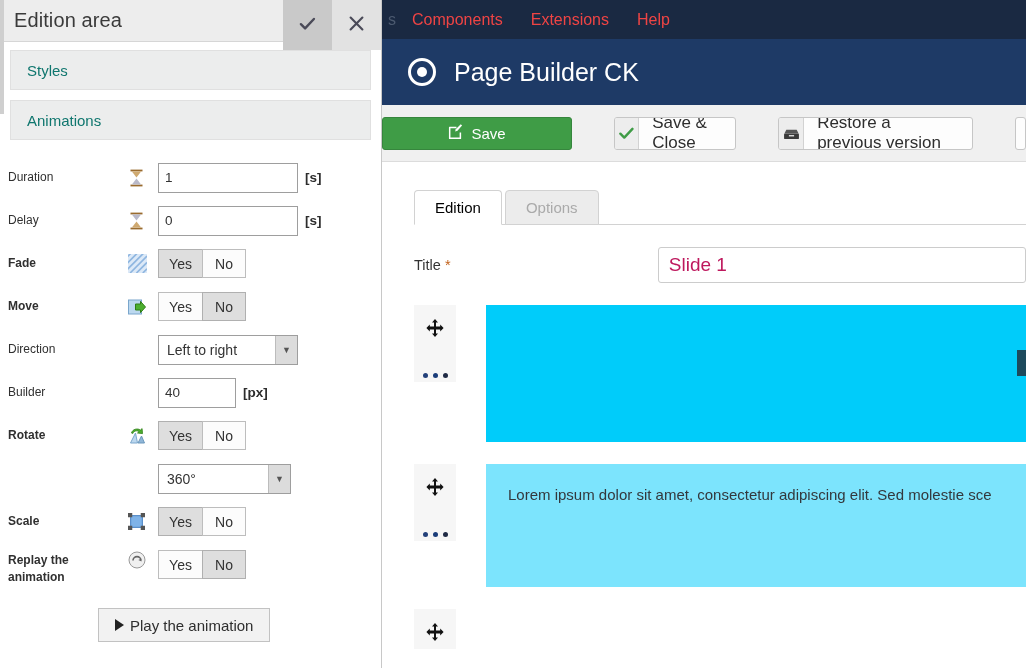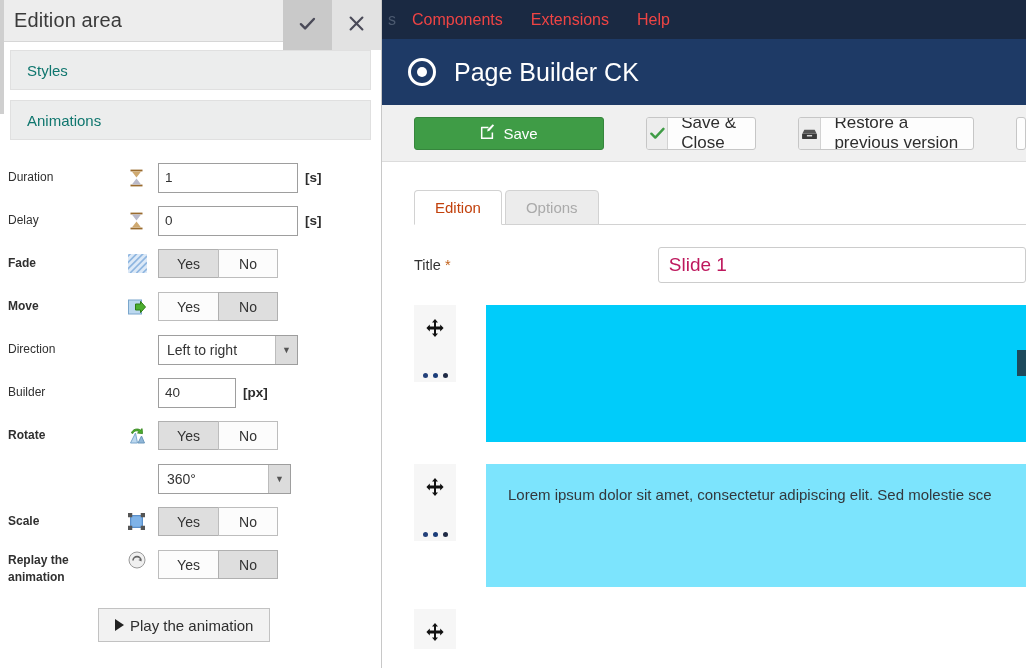--- a/index.html
+++ b/index.html
@@ -83,21 +83,21 @@
     font-size: 13.5px;
     color: #333;
     padding: 0 6px;
     font-family: "Liberation Sans", sans-serif;
     outline: none;
   }
   .unit { font-size: 13.5px; color: #2d2d2d; margin-left: 7px; font-weight: bold; }
 
   .toggle { display: flex; }
   .toggle div {
-    width: 60px; height: 29px;
+    width: 44px; height: 29px;
     border: 1px solid #bdbdbd;
     display: flex; align-items: center; justify-content: center;
     font-size: 14px; color: #333;
     background: #fcfcfc;
     cursor: pointer;
   }
   .toggle div.on { background: #dedede; border-color: #b0b0b0; }
   .toggle div:first-child { border-right: none; }
 
   .fselect {
@@ -174,21 +174,20 @@
     left: 6px; top: 6px; width: 10px; height: 10px;
     background: #fff; border-radius: 50%;
   }
   #app-title-bar .t { color: #fff; font-size: 25px; }
 
   #toolbar {
     height: 57px;
     background: #f0f0f0;
     border-bottom: 1px solid #dcdcdc;
     display: flex; align-items: center;
-    padding-left: 32px;
     gap: 11px;
   }
   #btn-save {
     height: 33px; min-width: 190px;
     background: #3f9c46; border: 1px solid #36863d; border-radius: 3px;
     color: #fff; font-size: 15px;
     display: flex; align-items: center; justify-content: center;
     gap: 8px; cursor: pointer;
   }
   .tbtn {
@@ -217,21 +216,21 @@
   .tab {
     height: 35px;
     padding: 0 20px;
     display: flex; align-items: center;
     font-size: 15px;
     border: 1px solid #d2d2d2;
     border-radius: 4px 4px 0 0;
     cursor: pointer;
     position: relative; z-index: 2;
   }
-  .tab.active { background: #fff; color: #c2410c; border-bottom-color: #fff; }
+  .tab.active { background: #fff; color: #000000; border-bottom-color: #fff; }
   .tab.inactive { background: #ececec; color: #aaaaaa; margin-left: 3px; border-bottom-color: #d2d2d2; }
 
   #title-row { display: flex; align-items: center; margin-top: 22px; }
   #title-label { font-size: 14.5px; color: #333; width: 245px; }
   #title-label .req { color: #c2611a; }
   #title-input {
     width: 370px; height: 36px;
     border: 1px solid #cccccc; border-radius: 3px;
     font-size: 19px; color: #be185d;
     padding: 0 10px;

